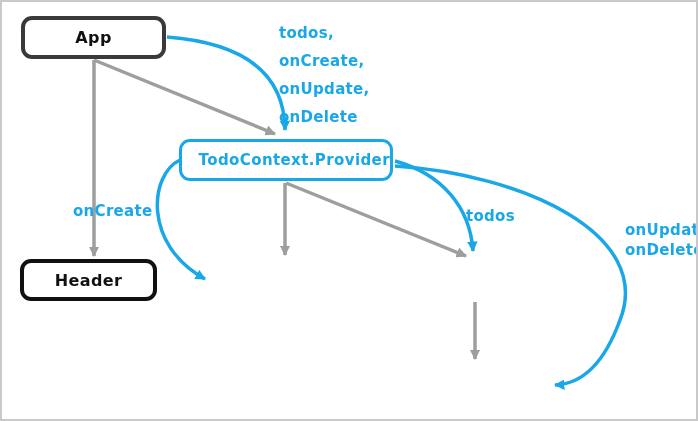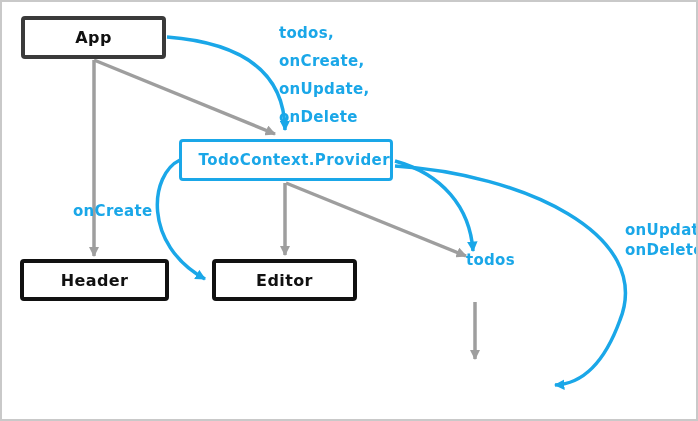--- a/index.html
+++ b/index.html
@@ -13,42 +13,42 @@
     font-family:"DejaVu Sans", sans-serif;
   }
   .edges { position:absolute; left:0; top:0; }
   .edge-gray { stroke:#9e9e9e; stroke-width:3.5; fill:none; }
   .edge-blue { stroke:#1aa7e8; stroke-width:3.5; fill:none; }
   .node {
     position:absolute;
     box-sizing:border-box;
     background:#ffffff;
     border:4px solid #111111;
-    border-radius:4px;
+    border-radius:11px;
     display:flex; align-items:center; justify-content:center;
     font-size:16px; font-weight:bold; color:#111111;
     letter-spacing:0.4px;
   }
   .node-app      { left:19px;  top:14px;  width:145px; height:43px; border-color:#3a3a3a; }
   .node-provider { left:177px; top:137px; width:214px; height:42px;
                    border:3px solid #1aa7e8; color:#1aa7e8; font-size:15px;justify-content:flex-end; }
-  .node-header   { left:18px;  top:257px; width:149px; height:42px; }
+  .node-header   { left:18px;  top:257px; width:137px; height:42px; }
   .node-editor   { left:210px; top:257px; width:145px; height:42px; }
   .node-list     { left:402px; top:257px; width:145px; height:42px; }
   .node-todoitem { left:401px; top:361px; width:145px; height:42px; }
   .edge-label {
     position:absolute;
     color:#1aa7e8;
     font-size:15px; font-weight:bold; line-height:28px;
     letter-spacing:0.3px;
     white-space:pre-line;
   }
   .lbl-props    { left:277px; top:17px; }
   .lbl-oncreate { left:71px;  top:195px; }
-  .lbl-todos    { left:464px; top:200px;margin-top:44px; }
+  .lbl-todos    { left:464px; top:200px; }
   .lbl-handlers { left:623px; top:218px; line-height:20px; }
 </style>
 </head>
 <body>
 
 <div class="stage">
 
   <svg class="edges" width="698" height="421" viewBox="0 0 698 421">
     <defs>
       <marker id="arrow-gray" viewBox="0 0 10 10" refX="9" refY="5" markerWidth="3" markerHeight="3" orient="auto-start-reverse">
@@ -73,23 +73,20 @@
 
   <div class="node node-app">
     <span>App</span>
   </div>
   <div class="node node-provider">
     <span>TodoContext.Provider</span>
   </div>
   <div class="node node-header">
     <span>Header</span>
   </div>
-  <div class="node node-editor">
-    <span>Editor</span>
-  </div>
 
   <div class="edge-label lbl-props">todos,
 onCreate,
 onUpdate,
 onDelete</div>
   <div class="edge-label lbl-oncreate">onCreate</div>
   <div class="edge-label lbl-todos">todos</div>
   <div class="edge-label lbl-handlers">onUpdate
 onDelete</div>
 

